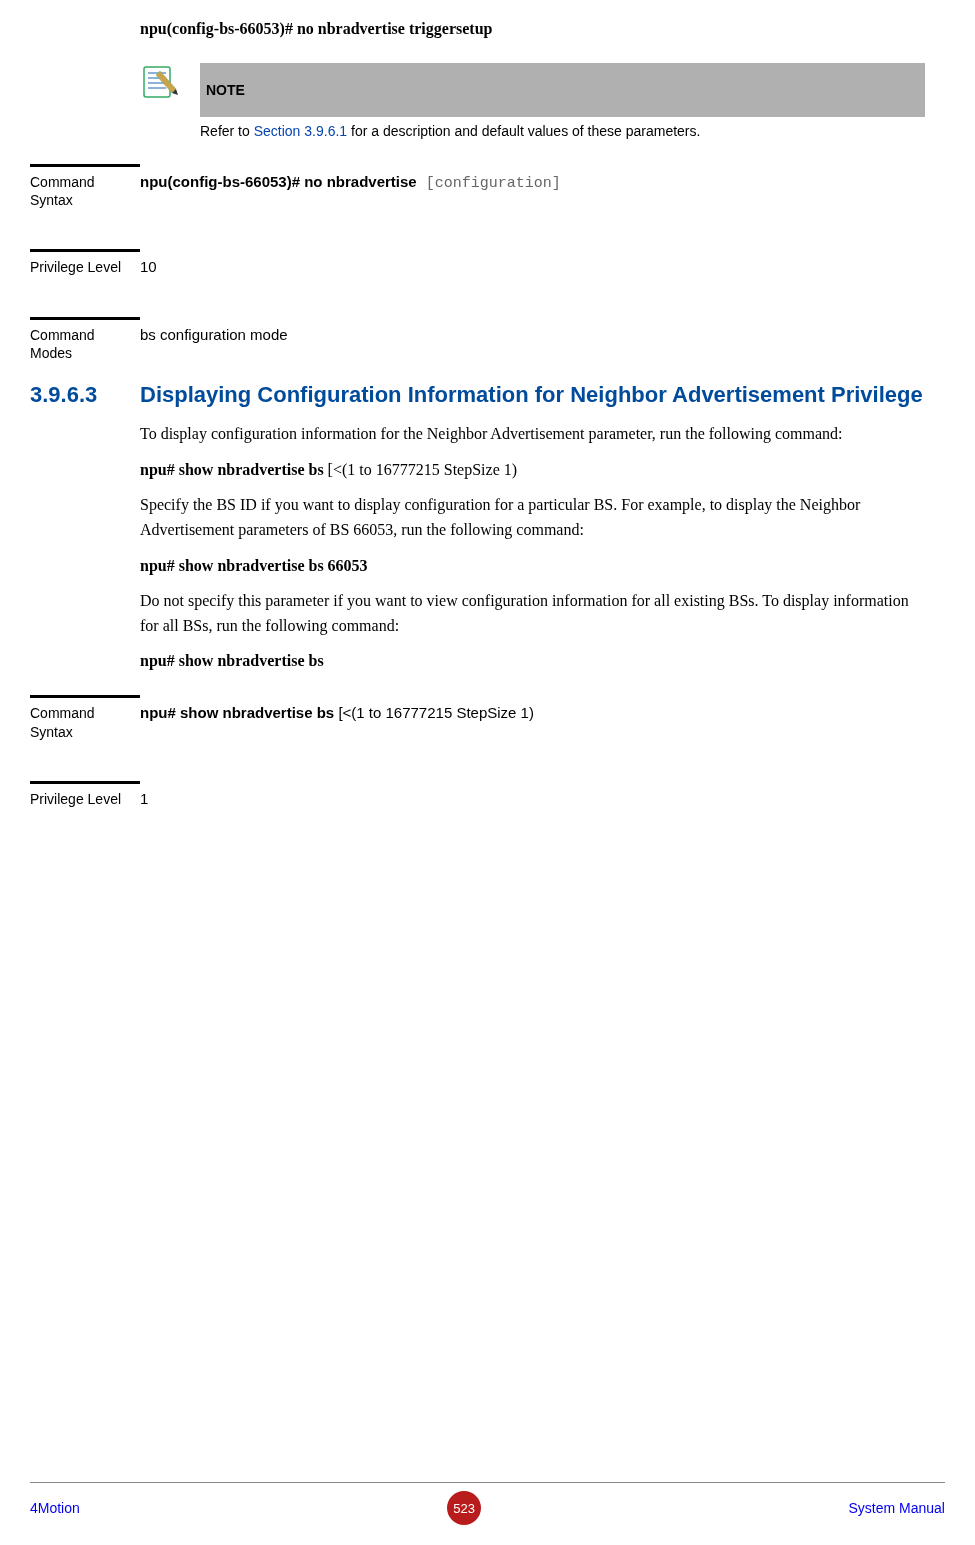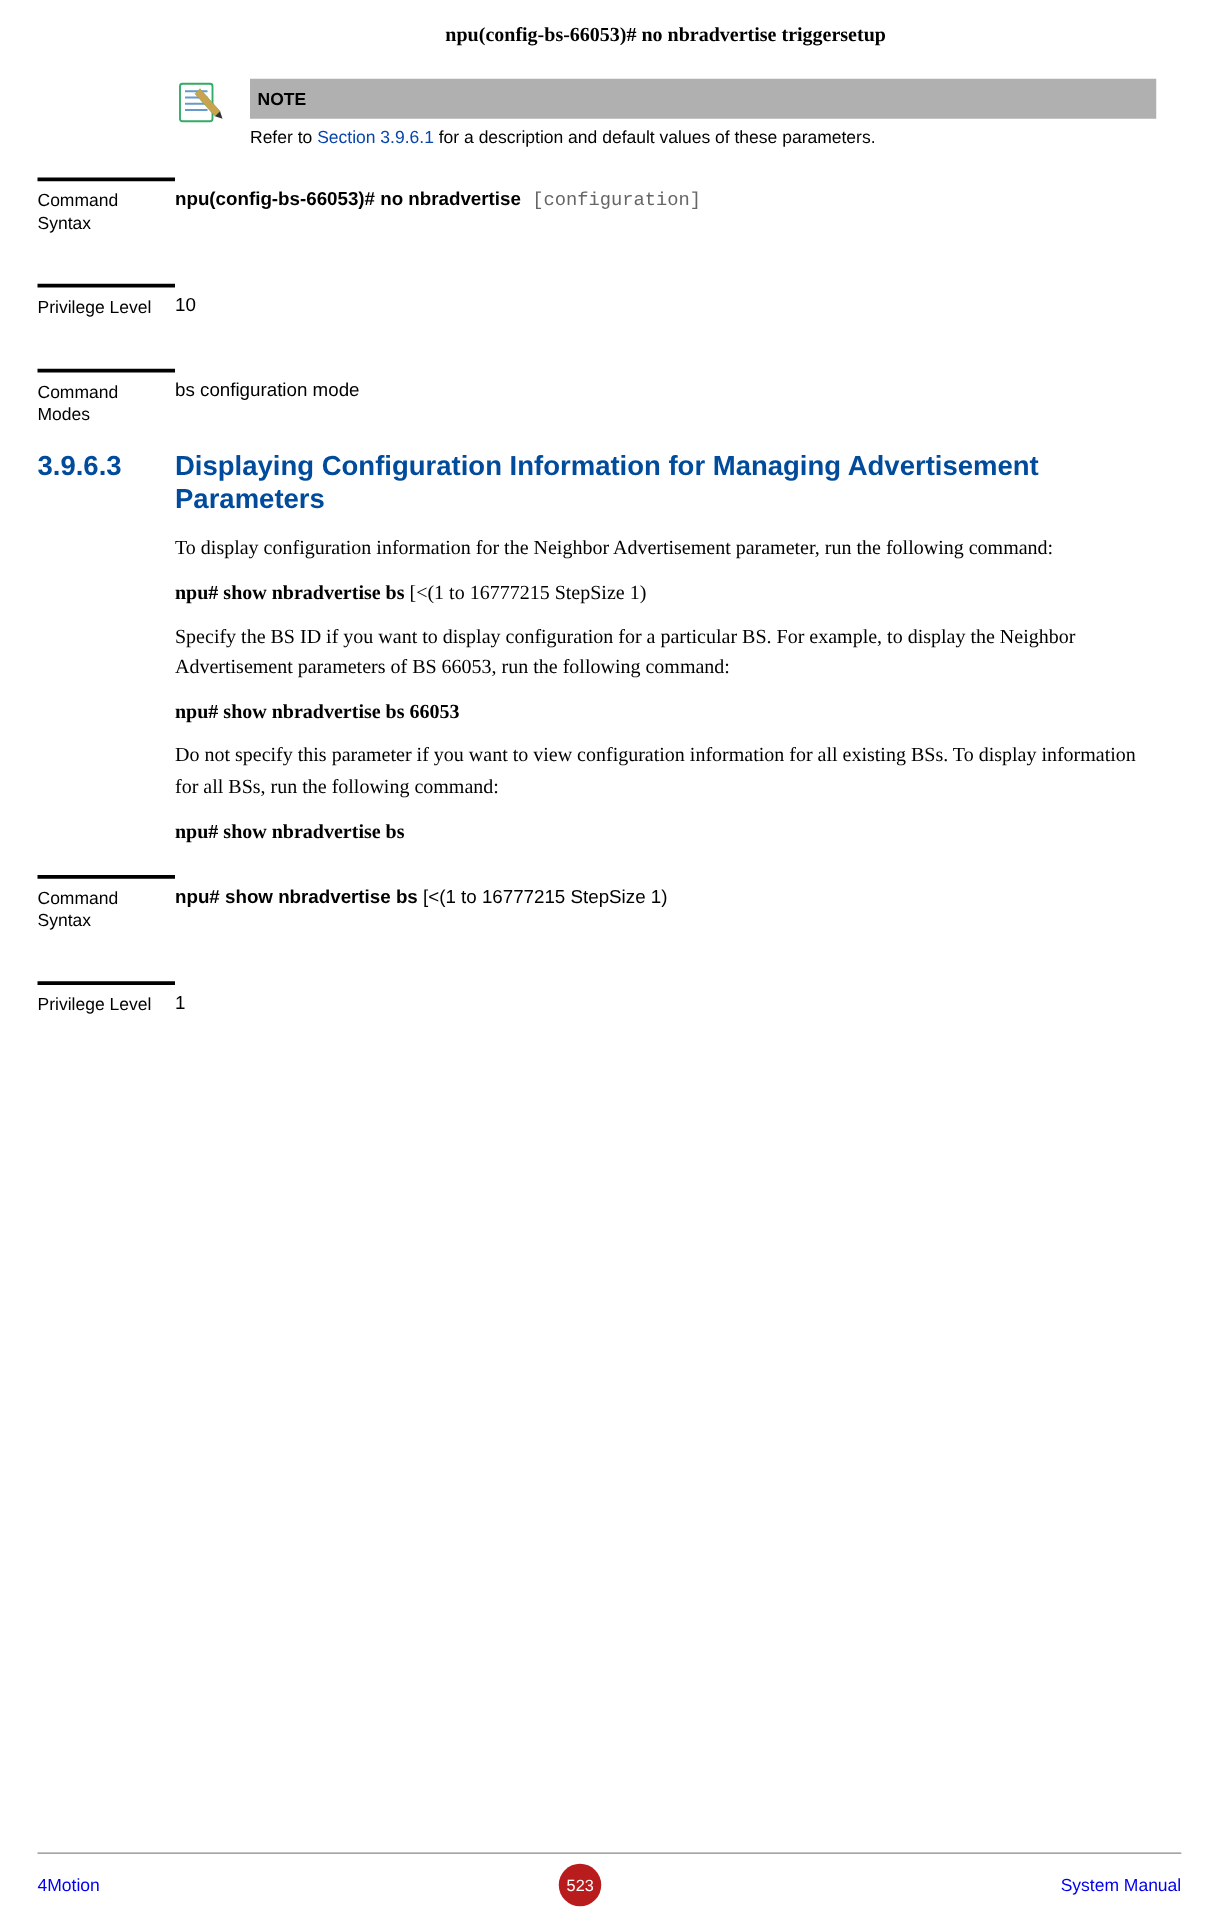--- a/index.html
+++ b/index.html
@@ -31,39 +31,38 @@
   }
   .content {
     margin-left: 110px;
     margin-right: 20px;
   }
   .cmd-line {
     font-family: Georgia, 'Times New Roman', serif;
     font-weight: bold;
     font-size: 16px;
     margin-bottom: 25px;
-    text-align: center;
   }
   .note-block {
     display: flex;
     align-items: flex-start;
     margin-bottom: 25px;
   }
   .note-icon {
     width: 40px;
     height: 40px;
     margin-right: 20px;
     margin-top: 0px;
     flex-shrink: 0;
   }
   .note-body { flex: 1; }
   .note-title {
     background: #b0b0b0;
     font-weight: bold;
-    padding: 8px 6px;
+    padding: 19px 6px;
     font-size: 14px;
   }
   .note-text {
     font-size: 14px;
     padding-top: 6px;
   }
   .link { color: #0645ad; }
   .row {
     display: flex;
     margin-left: -110px;
@@ -180,21 +179,21 @@
 
     <div class="spacer"></div>
 
     <div class="row">
       <div class="label">Command Modes</div>
       <div class="value">bs configuration mode</div>
     </div>
 
     <div class="section-head">
       <div class="section-num">3.9.6.3</div>
-      <div class="section-title">Displaying Configuration Information for Managing Advertisement Parameters</div>
+      <div class="section-title">Displaying Configuration Information for Neighbor Advertisement Privilege</div>
     </div>
 
     <div class="body-text">To display configuration information for the Neighbor Advertisement parameter, run the following command:</div>
     <div class="body-bold">
       <span>npu# show nbradvertise bs </span><span style="font-weight:normal">[&lt;(1 to 16777215 StepSize 1)</span>
     </div>
     <div class="body-text">Specify the BS ID if you want to display configuration for a particular BS. For example, to display the Neighbor Advertisement parameters of BS 66053, run the following command:</div>
     <div class="body-bold">npu# show nbradvertise bs 66053</div>
     <div class="body-text">Do not specify this parameter if you want to view configuration information for all existing BSs. To display information for all BSs, run the following command:</div>
     <div class="body-bold">npu# show nbradvertise bs</div>

